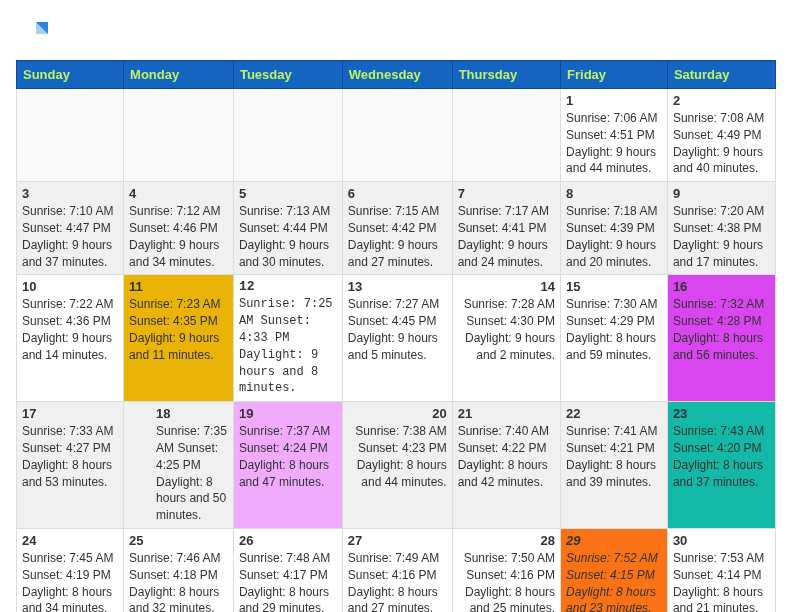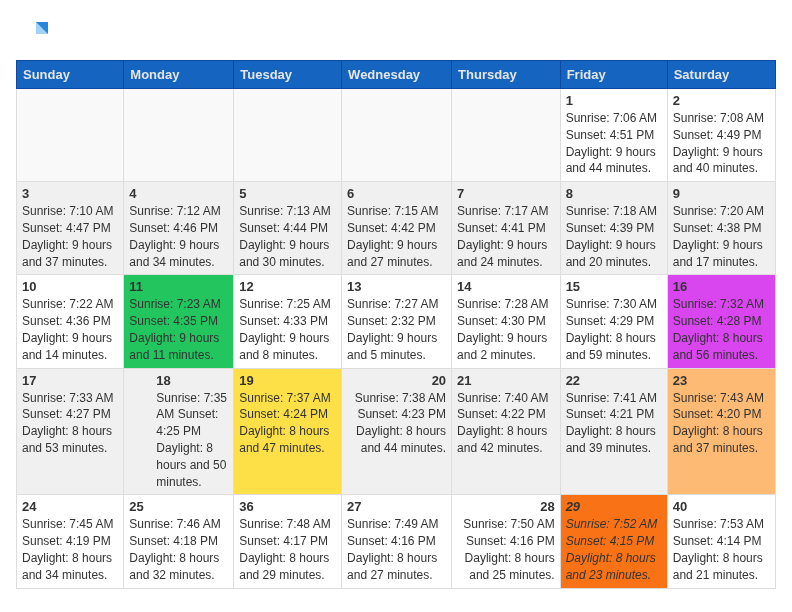--- a/index.html
+++ b/index.html
@@ -43,21 +43,21 @@
     .location {
       font-size: 16px;
       color: #555;
     }
     .calendar {
       width: 100%;
       border-collapse: collapse;
     }
     .calendar th {
       background: #1565c0;
-      color: #e5e5e5;
+      color: #bef264;
       font-size: 13px;
       font-weight: bold;
       padding: 6px 6px;
       text-align: left;
       border: 1px solid #0d47a1;
     }
     .calendar td {
       vertical-align: top;
       padding: 4px 5px;
       border: 1px solid #ddd;
@@ -185,39 +185,39 @@
 Daylight: 9 hours and 17 minutes.</div>
         </td>
       </tr>
       <tr>
         <td style="background: rgb(255, 255, 255);">
           <span class="day-number">10</span>
           <div class="day-info">Sunrise: 7:22 AM
 Sunset: 4:36 PM
 Daylight: 9 hours and 14 minutes.</div>
         </td>
-        <td style="background: #22c55e;">
+        <td style="background: #eab308;">
           <span class="day-number">11</span>
           <div class="day-info">Sunrise: 7:23 AM
 Sunset: 4:35 PM
 Daylight: 9 hours and 11 minutes.</div>
         </td>
-        <td style="background: rgb(255, 255, 255);">
+        <td style="background: rgb(255, 255, 255); font-family: Liberation Mono, monospace;">
           <span class="day-number">12</span>
           <div class="day-info">Sunrise: 7:25 AM
 Sunset: 4:33 PM
 Daylight: 9 hours and 8 minutes.</div>
         </td>
         <td style="background: rgb(255, 255, 255);">
           <span class="day-number">13</span>
           <div class="day-info">Sunrise: 7:27 AM
-Sunset: 2:32 PM
+Sunset: 4:45 PM
 Daylight: 9 hours and 5 minutes.</div>
         </td>
-        <td style="background: rgb(255, 255, 255);">
+        <td style="background: rgb(255, 255, 255); text-align: right;">
           <span class="day-number">14</span>
           <div class="day-info">Sunrise: 7:28 AM
 Sunset: 4:30 PM
 Daylight: 9 hours and 2 minutes.</div>
         </td>
         <td style="background: rgb(255, 255, 255);">
           <span class="day-number">15</span>
           <div class="day-info">Sunrise: 7:30 AM
 Sunset: 4:29 PM
 Daylight: 8 hours and 59 minutes.</div>
@@ -235,21 +235,21 @@
           <div class="day-info">Sunrise: 7:33 AM
 Sunset: 4:27 PM
 Daylight: 8 hours and 53 minutes.</div>
         </td>
         <td style="background: rgb(240, 240, 240); padding-left: 32px;">
           <span class="day-number">18</span>
           <div class="day-info">Sunrise: 7:35 AM
 Sunset: 4:25 PM
 Daylight: 8 hours and 50 minutes.</div>
         </td>
-        <td style="background: #fde047;">
+        <td style="background: #f0abfc;">
           <span class="day-number">19</span>
           <div class="day-info">Sunrise: 7:37 AM
 Sunset: 4:24 PM
 Daylight: 8 hours and 47 minutes.</div>
         </td>
         <td style="background: rgb(240, 240, 240); text-align: right;">
           <span class="day-number">20</span>
           <div class="day-info">Sunrise: 7:38 AM
 Sunset: 4:23 PM
 Daylight: 8 hours and 44 minutes.</div>
@@ -259,42 +259,42 @@
           <div class="day-info">Sunrise: 7:40 AM
 Sunset: 4:22 PM
 Daylight: 8 hours and 42 minutes.</div>
         </td>
         <td style="background: rgb(240, 240, 240);">
           <span class="day-number">22</span>
           <div class="day-info">Sunrise: 7:41 AM
 Sunset: 4:21 PM
 Daylight: 8 hours and 39 minutes.</div>
         </td>
-        <td style="background: #fdba74;">
+        <td style="background: #14b8a6;">
           <span class="day-number">23</span>
           <div class="day-info">Sunrise: 7:43 AM
 Sunset: 4:20 PM
 Daylight: 8 hours and 37 minutes.</div>
         </td>
       </tr>
       <tr>
         <td style="background: rgb(255, 255, 255);">
           <span class="day-number">24</span>
           <div class="day-info">Sunrise: 7:45 AM
 Sunset: 4:19 PM
 Daylight: 8 hours and 34 minutes.</div>
         </td>
         <td style="background: rgb(255, 255, 255);">
           <span class="day-number">25</span>
           <div class="day-info">Sunrise: 7:46 AM
 Sunset: 4:18 PM
 Daylight: 8 hours and 32 minutes.</div>
         </td>
         <td style="background: rgb(255, 255, 255);">
-          <span class="day-number">36</span>
+          <span class="day-number">26</span>
           <div class="day-info">Sunrise: 7:48 AM
 Sunset: 4:17 PM
 Daylight: 8 hours and 29 minutes.</div>
         </td>
         <td style="background: rgb(255, 255, 255);">
           <span class="day-number">27</span>
           <div class="day-info">Sunrise: 7:49 AM
 Sunset: 4:16 PM
 Daylight: 8 hours and 27 minutes.</div>
         </td>
@@ -304,20 +304,20 @@
 Sunset: 4:16 PM
 Daylight: 8 hours and 25 minutes.</div>
         </td>
         <td style="background: #f97316; font-style: italic;">
           <span class="day-number">29</span>
           <div class="day-info">Sunrise: 7:52 AM
 Sunset: 4:15 PM
 Daylight: 8 hours and 23 minutes.</div>
         </td>
         <td style="background: rgb(255, 255, 255);">
-          <span class="day-number">40</span>
+          <span class="day-number">30</span>
           <div class="day-info">Sunrise: 7:53 AM
 Sunset: 4:14 PM
 Daylight: 8 hours and 21 minutes.</div>
         </td>
       </tr>
     </tbody>
 </table>
 
 </body></html>

